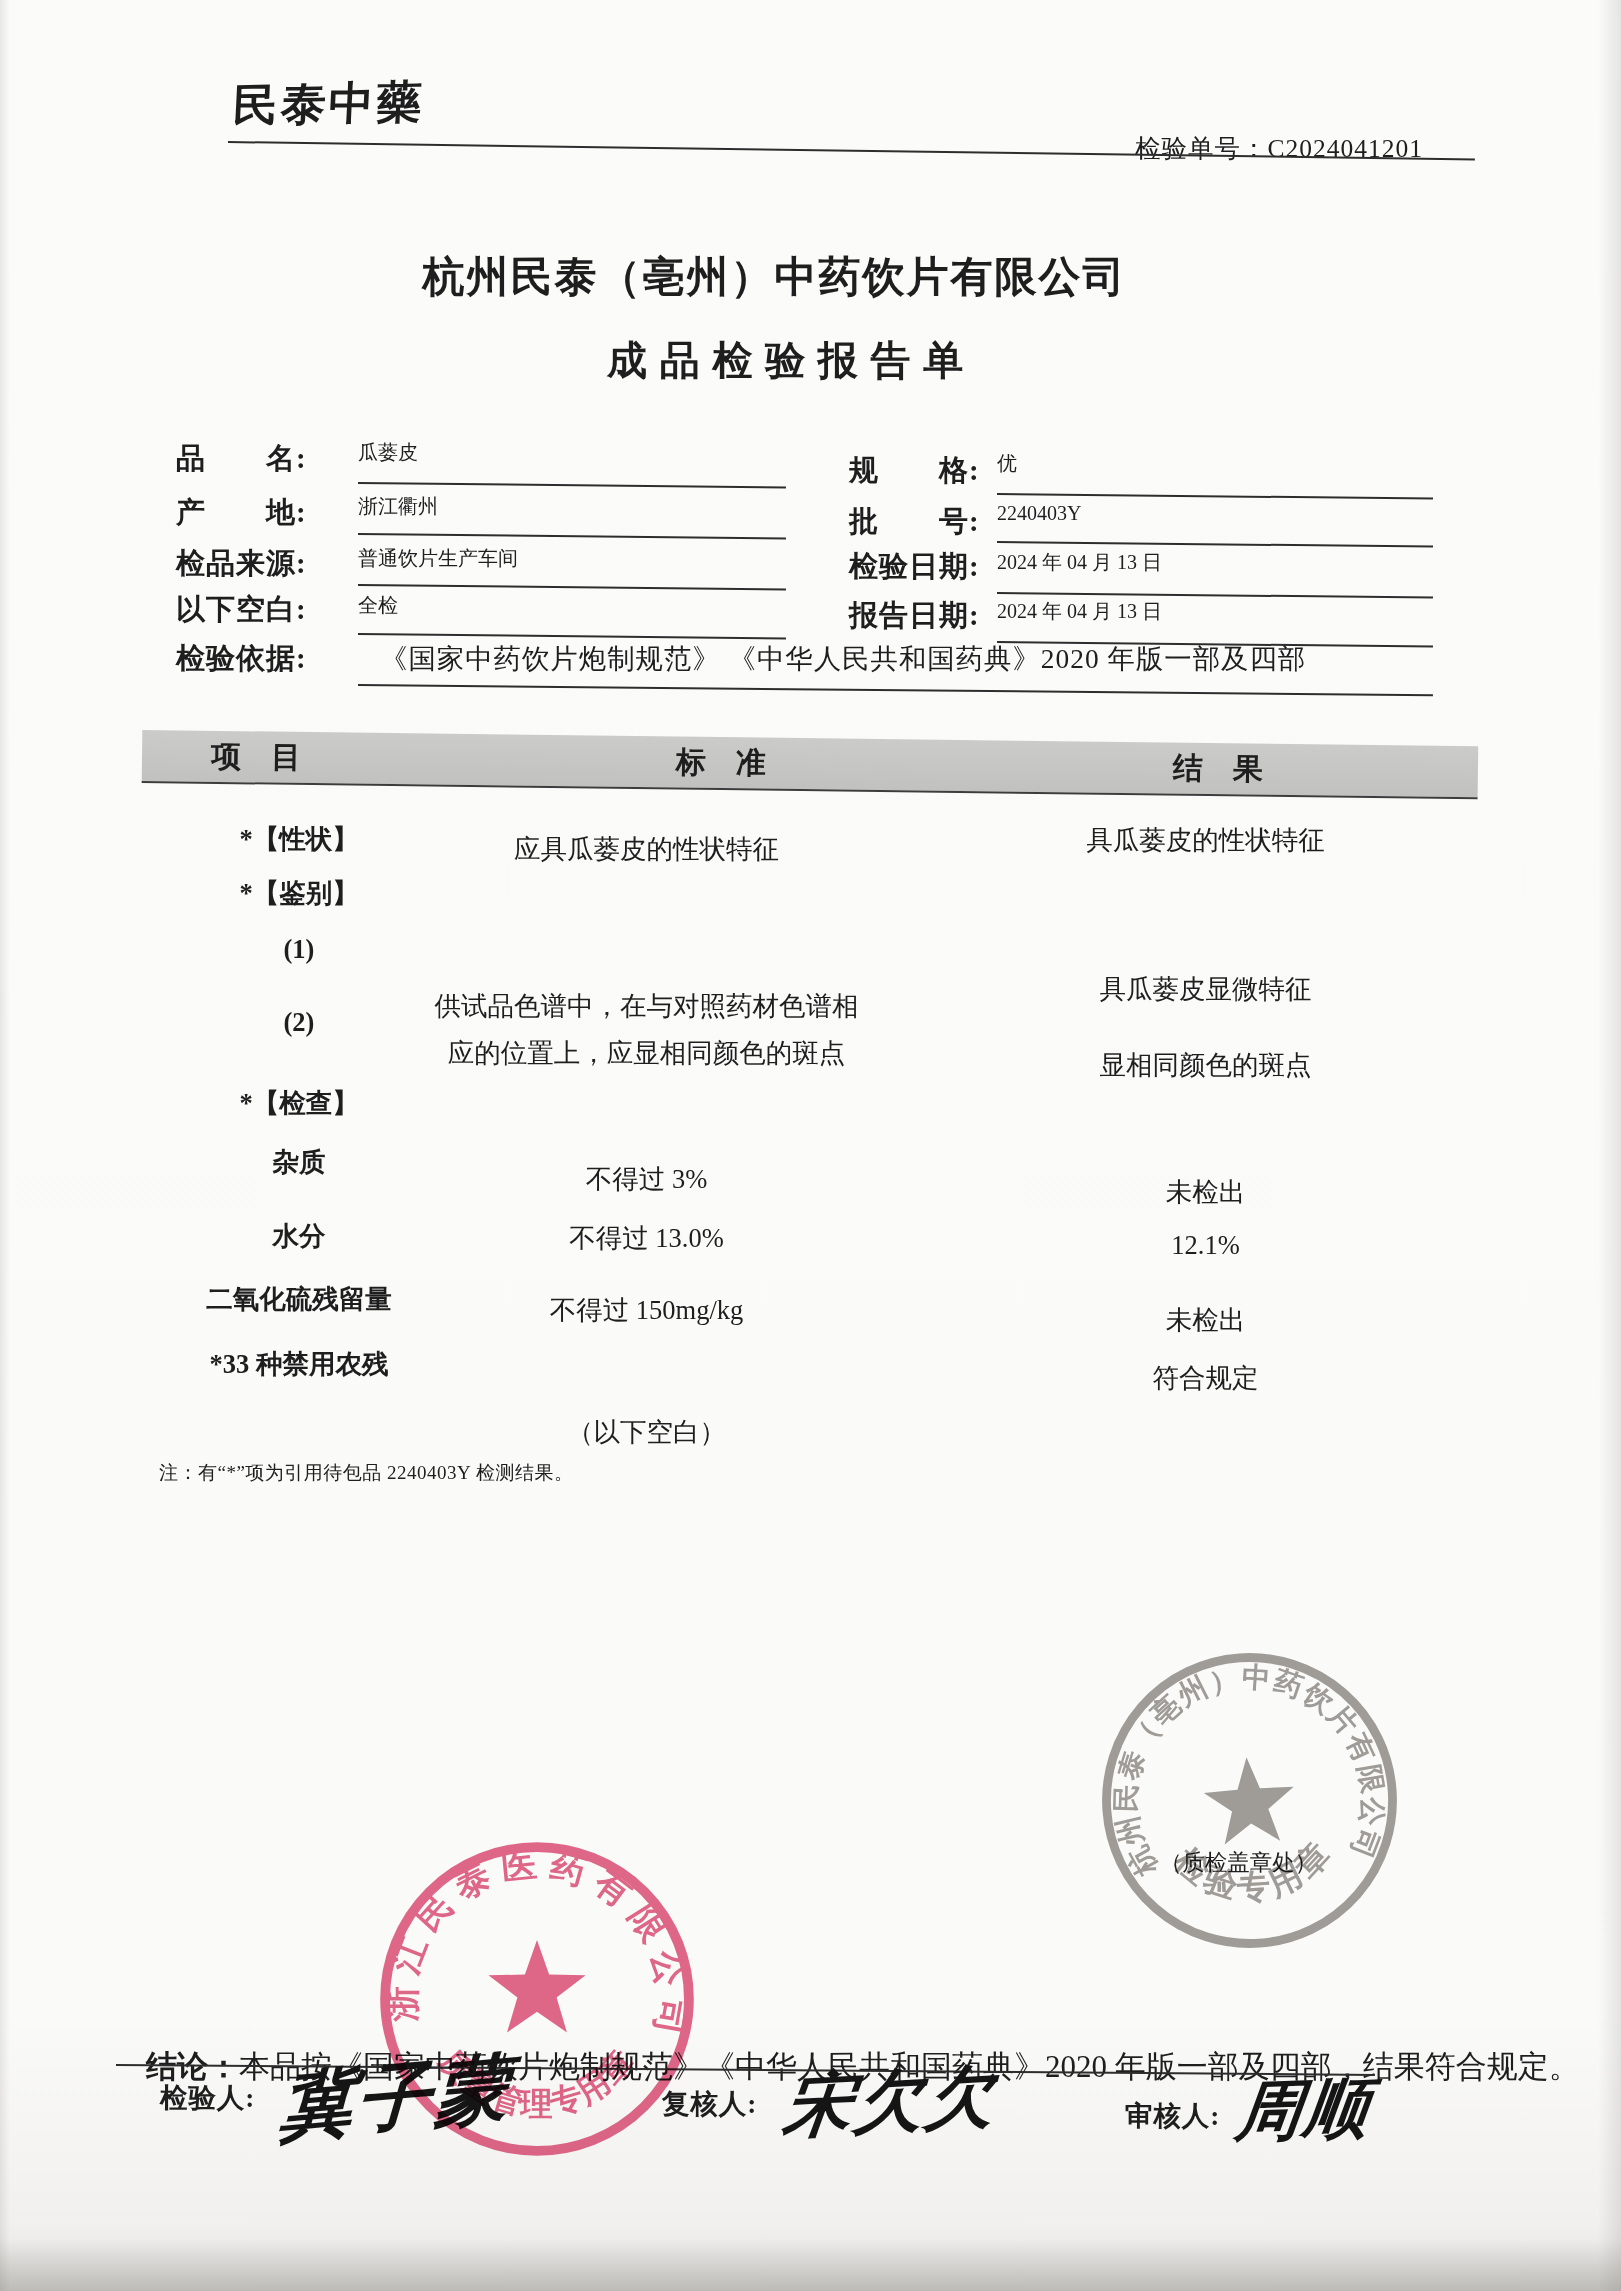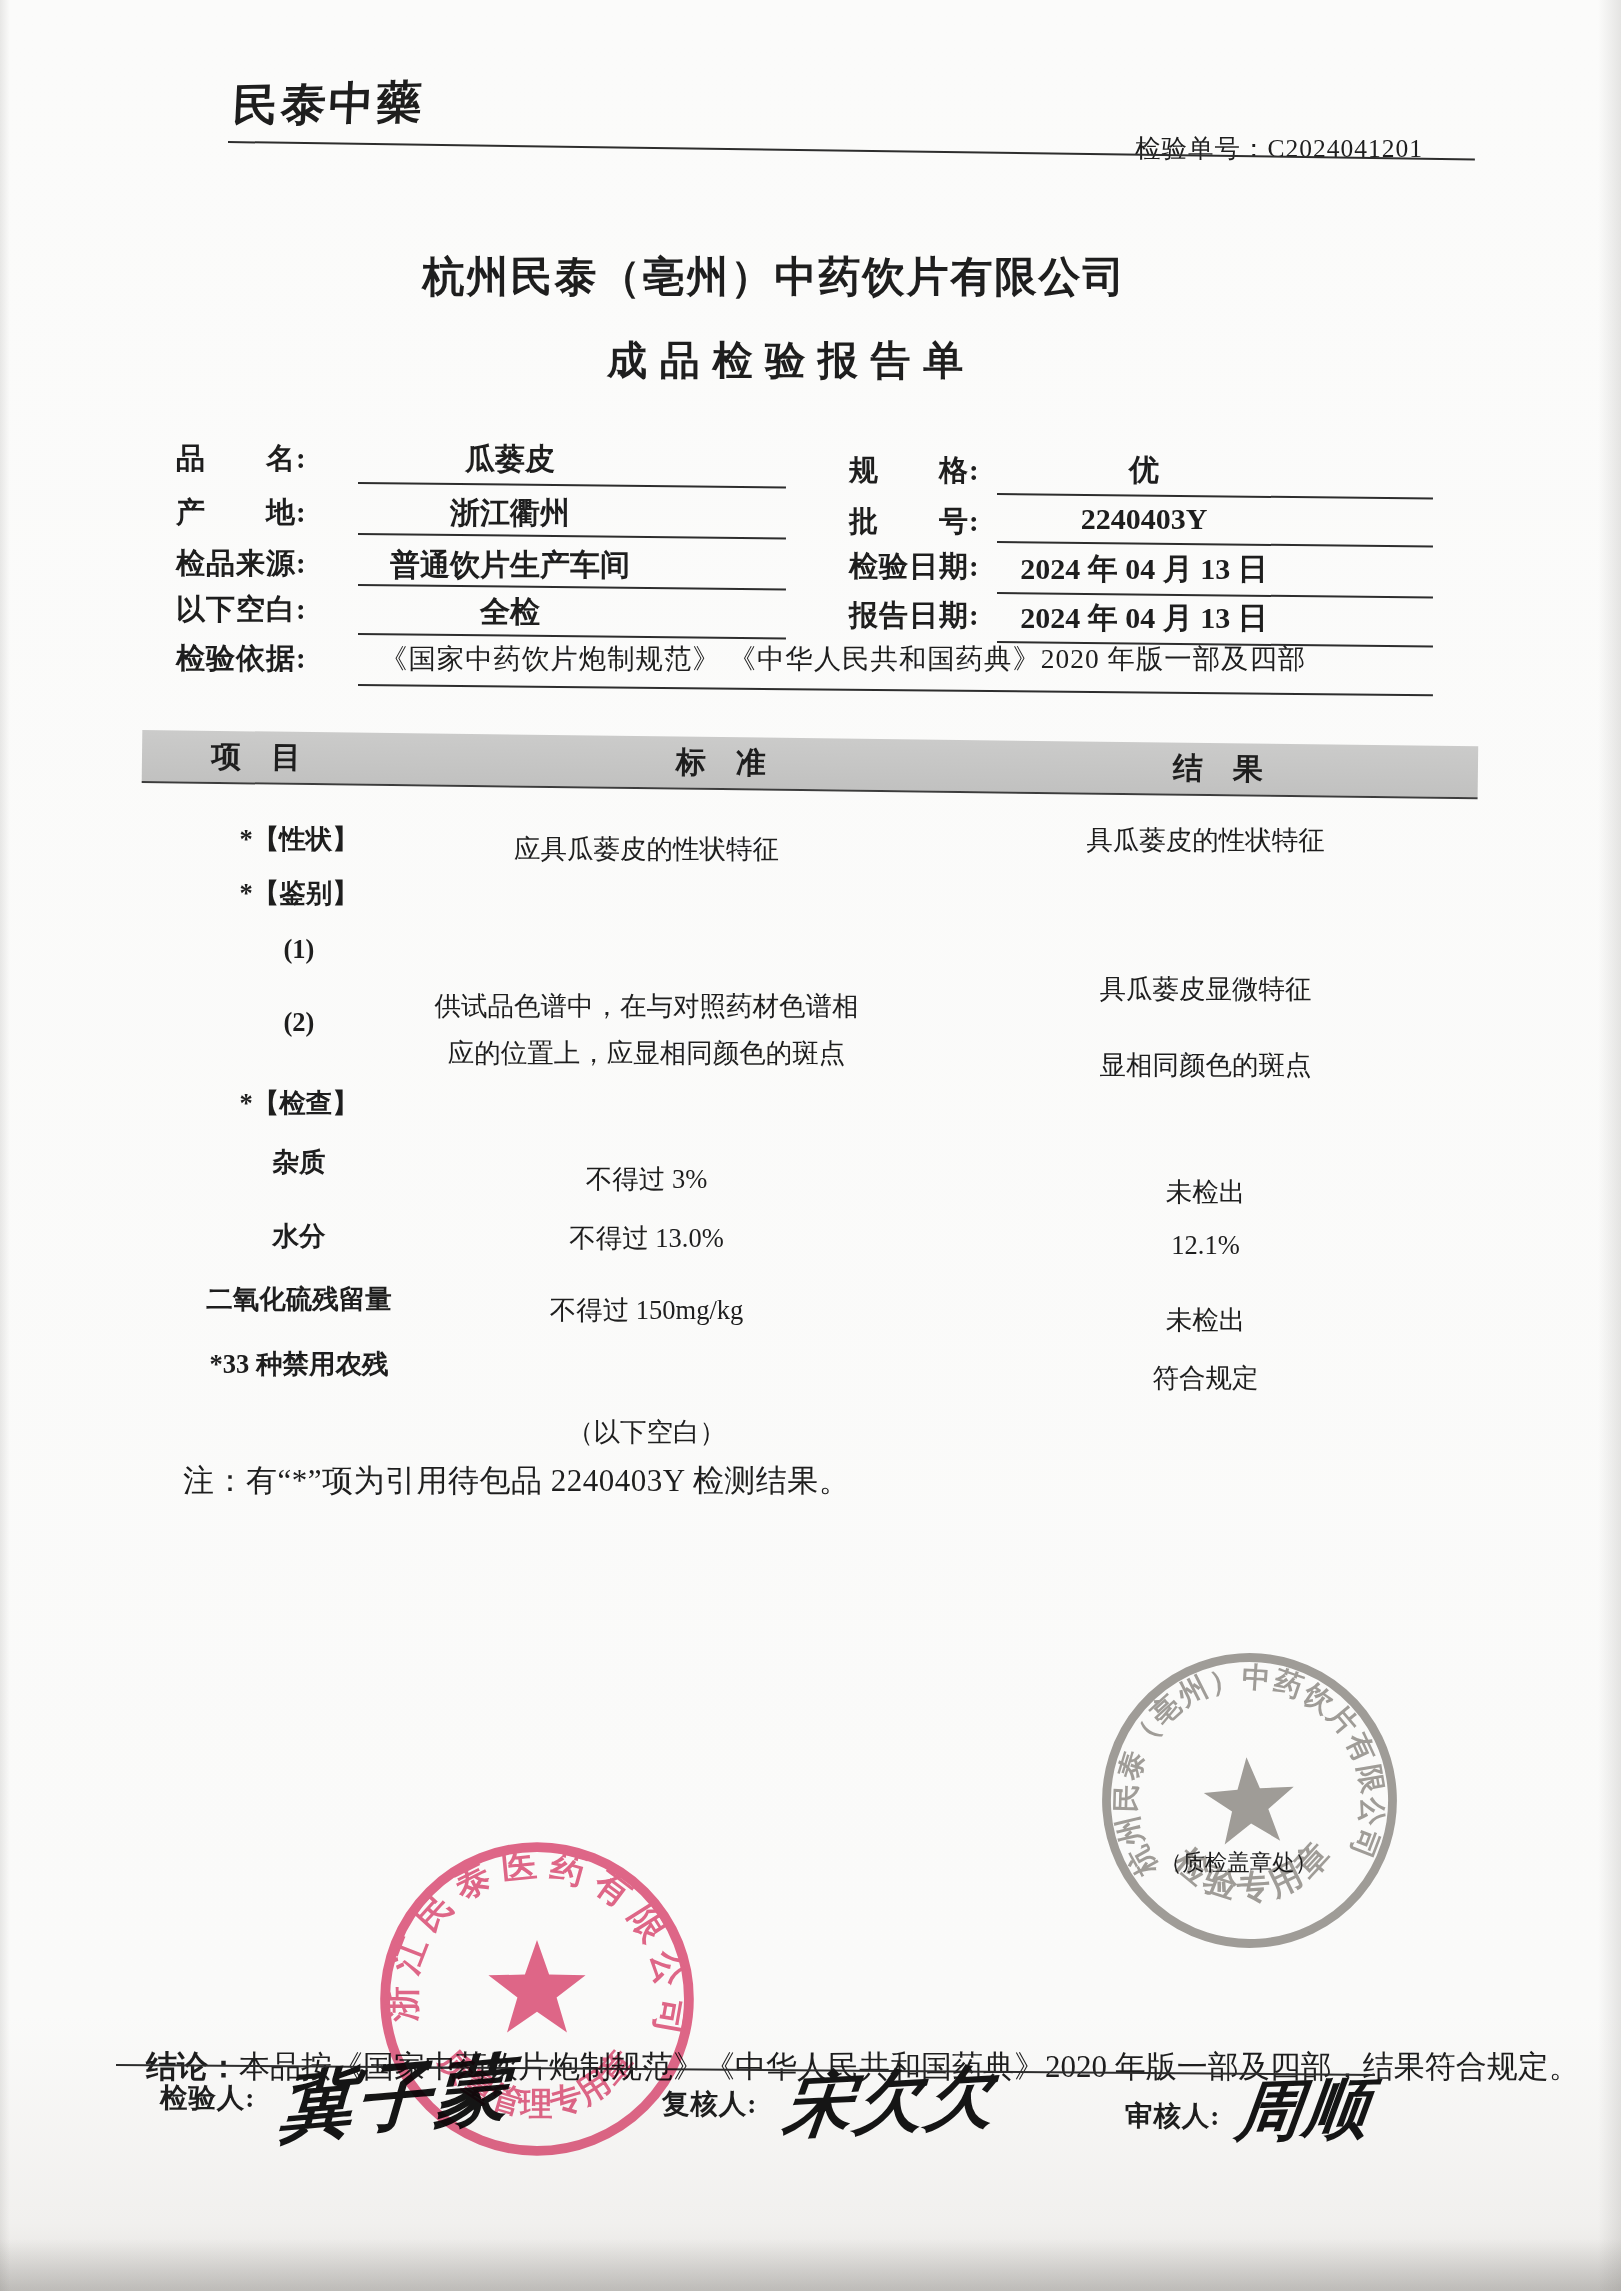--- a/index.html
+++ b/index.html
@@ -3,21 +3,21 @@
 <meta charset="utf-8">
 <style>
   html,body{margin:0;padding:0;background:#e9e9e8;}
   .paper{
     position:relative;width:1621px;height:2292px;overflow:hidden;
     background:linear-gradient(180deg,#fbfbfa 0%,#fafaf9 88%,#f1f0ee 97%,#e2e0dd 100%);
     font-family:"Liberation Serif","DejaVu Serif",serif;color:#1e1e1e;
   }
   .abs{position:absolute;}
   .lbl{font-weight:700;font-size:29px;letter-spacing:1px;white-space:nowrap;}
-  .val{font-size:30px;text-align:center;white-space:nowrap;font-weight:bold;}
+  .val{font-size:20px;text-align:left;white-space:nowrap;}
   .rule{background:#2d2d2d;height:2px;}
   .cellI{width:304px;text-align:center;font-size:26.5px;white-space:nowrap;font-weight:600;}
   .cellS{width:549px;text-align:center;font-size:26.5px;white-space:nowrap;}
   .cellR{width:529px;text-align:center;font-size:26.5px;white-space:nowrap;}
   .band{background:linear-gradient(180deg,#cbcbca,#c1c1c0);border-bottom:2.9px solid #3c3c3c;}
   .band .h{position:absolute;top:50%;transform:translateY(-50%);font-weight:700;font-size:30px;white-space:nowrap;}
   .stamp{mix-blend-mode:multiply;}
   .sig{font-weight:600;white-space:nowrap;color:#151515;font-style:italic;}
   .shade{pointer-events:none;}
 </style>
@@ -101,21 +101,21 @@
 
   <div class="abs cellI" style="left:147px;top:1281px;">二氧化硫残留量</div>
   <div class="abs cellS" style="left:372px;top:1292px;">不得过 150mg/kg</div>
   <div class="abs cellR" style="left:941px;top:1302px;">未检出</div>
 
   <div class="abs cellI" style="left:147px;top:1346px;">*33 种禁用农残</div>
   <div class="abs cellR" style="left:941px;top:1360px;">符合规定</div>
 
   <div class="abs cellS" style="left:372px;top:1414px;">（以下空白）</div>
 
-  <div class="abs" style="left:159px;top:1460px;font-size:31px;letter-spacing:0.5px;white-space:nowrap;margin-left:24px;">注：有“*”项为引用待包品 2240403Y 检测结果。</div>
+  <div class="abs" style="left:159px;top:1460px;font-size:19px;letter-spacing:0.5px;white-space:nowrap;">注：有“*”项为引用待包品 2240403Y 检测结果。</div>
 
   <div class="abs" style="left:1057px;top:1847px;width:363px;text-align:center;font-size:22.5px;white-space:nowrap;">（质检盖章处）</div>
 
   <svg class="abs stamp" style="left:1083px;top:1634px;transform:rotate(-4deg);opacity:0.82;" width="333" height="333" viewBox="0 0 340 340">
     <defs>
       <path id="qcTop" d="M 69.5 228 A 116 116 0 1 1 270.5 228" fill="none"></path>
       <path id="qcBot" d="M 88.1 227.4 A 100 100 0 0 0 251.9 227.4" fill="none"></path>
     </defs>
     <circle cx="170" cy="170" r="146" fill="none" stroke-width="9" stroke="#8e8a85"></circle>
     <path transform="translate(170,174) scale(0.78)" d="M 0,-62 L 14.7,-20.2 L 59,-19.2 L 23.8,7.7 L 36.4,50.2 L 0,25 L -36.4,50.2 L -23.8,7.7 L -59,-19.2 L -14.7,-20.2 Z" fill="#8e8a85"></path>

